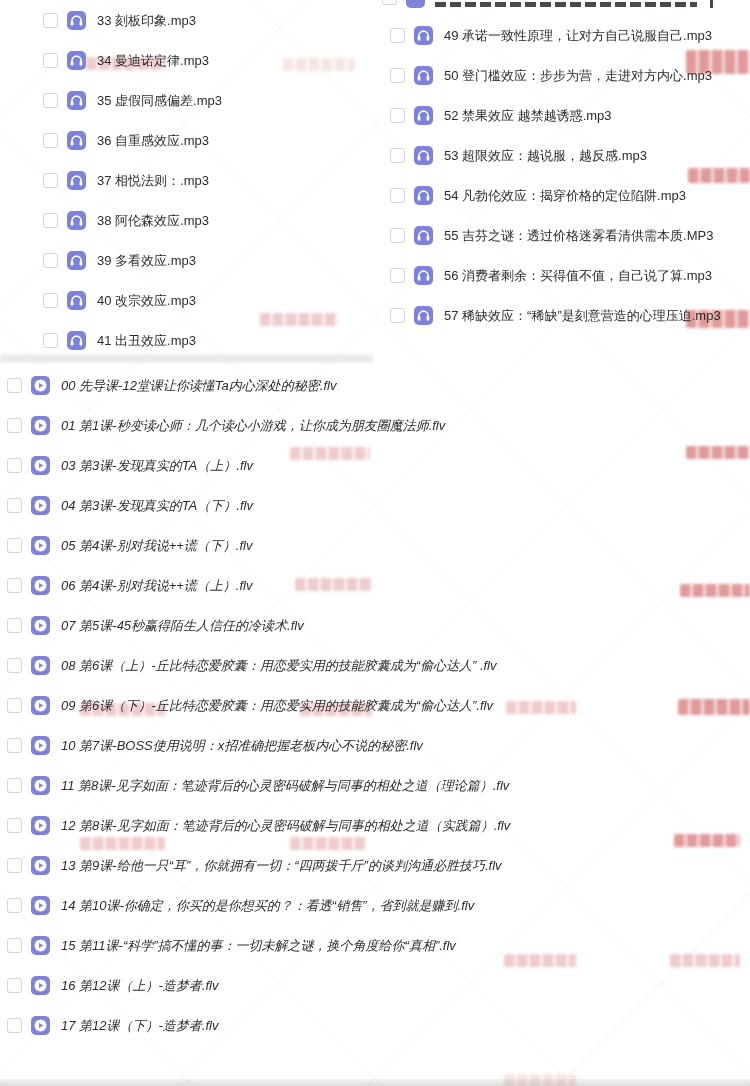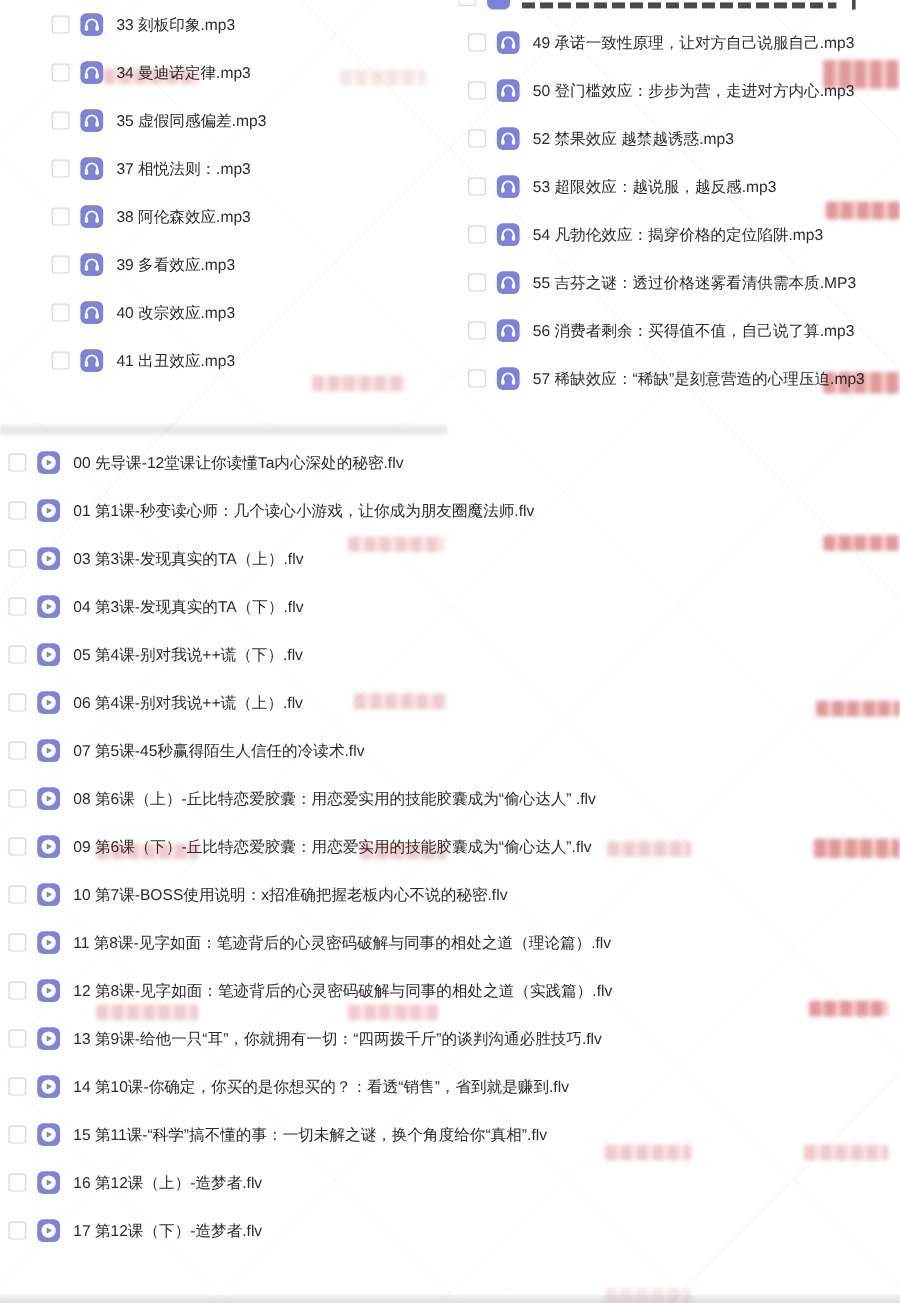--- a/index.html
+++ b/index.html
@@ -26,21 +26,21 @@
     pointer-events:none;
   }
   .wm-strong {
     background:repeating-linear-gradient(90deg, rgba(202,80,80,.58) 0 10px, rgba(202,80,80,.20) 10px 13px);
   }
   .wm-faint { opacity:.5; }
 
   .list-section { position:absolute; }
   .audio-left   { left:0;   top:2;   width:372px;margin-left:33px; }
   .audio-right  { left:380px; top:15px; width:378px; }
-  .video-section{ left:0;   top:365px; width:732px; }
+  .video-section{ left:0;   top:365px; width:732px;font-style:italic; }
 
   .row { height:40px; display:flex; align-items:center; }
   .audio-left  .row { padding-left:10px; }
   .audio-right .row { padding-left:10px; }
   .video-section .row { padding-left:7px; }
 
   .checkbox {
     width:15px; height:15px; flex:0 0 auto;
     border:1px solid #d6d6d6; border-radius:3px; background:#fff;
     box-sizing:border-box;
@@ -146,20 +146,31 @@
       <span class="file-icon">
         <svg viewBox="0 0 20 20" width="19" height="19">
           <path d="M5.2 13.3 V10.2 a4.8 4.8 0 0 1 9.6 0 V13.3" fill="none" stroke="#ffffff" stroke-width="1.7" stroke-linecap="round"></path>
           <rect x="3.9" y="10.6" width="2.9" height="4.8" rx="1.4" fill="#ffffff"></rect>
           <rect x="13.2" y="10.6" width="2.9" height="4.8" rx="1.4" fill="#ffffff"></rect>
         </svg>
       </span>
       <span class="file-label">35 虚假同感偏差.mp3</span>
     </div>
 
+    <div class="row">
+      <span class="checkbox"></span>
+      <span class="file-icon">
+        <svg viewBox="0 0 20 20" width="19" height="19">
+          <path d="M5.2 13.3 V10.2 a4.8 4.8 0 0 1 9.6 0 V13.3" fill="none" stroke="#ffffff" stroke-width="1.7" stroke-linecap="round"></path>
+          <rect x="3.9" y="10.6" width="2.9" height="4.8" rx="1.4" fill="#ffffff"></rect>
+          <rect x="13.2" y="10.6" width="2.9" height="4.8" rx="1.4" fill="#ffffff"></rect>
+        </svg>
+      </span>
+      <span class="file-label">36 自重感效应.mp3</span>
+    </div>
 
     <div class="row">
       <span class="checkbox"></span>
       <span class="file-icon">
         <svg viewBox="0 0 20 20" width="19" height="19">
           <path d="M5.2 13.3 V10.2 a4.8 4.8 0 0 1 9.6 0 V13.3" fill="none" stroke="#ffffff" stroke-width="1.7" stroke-linecap="round"></path>
           <rect x="3.9" y="10.6" width="2.9" height="4.8" rx="1.4" fill="#ffffff"></rect>
           <rect x="13.2" y="10.6" width="2.9" height="4.8" rx="1.4" fill="#ffffff"></rect>
         </svg>
       </span>

